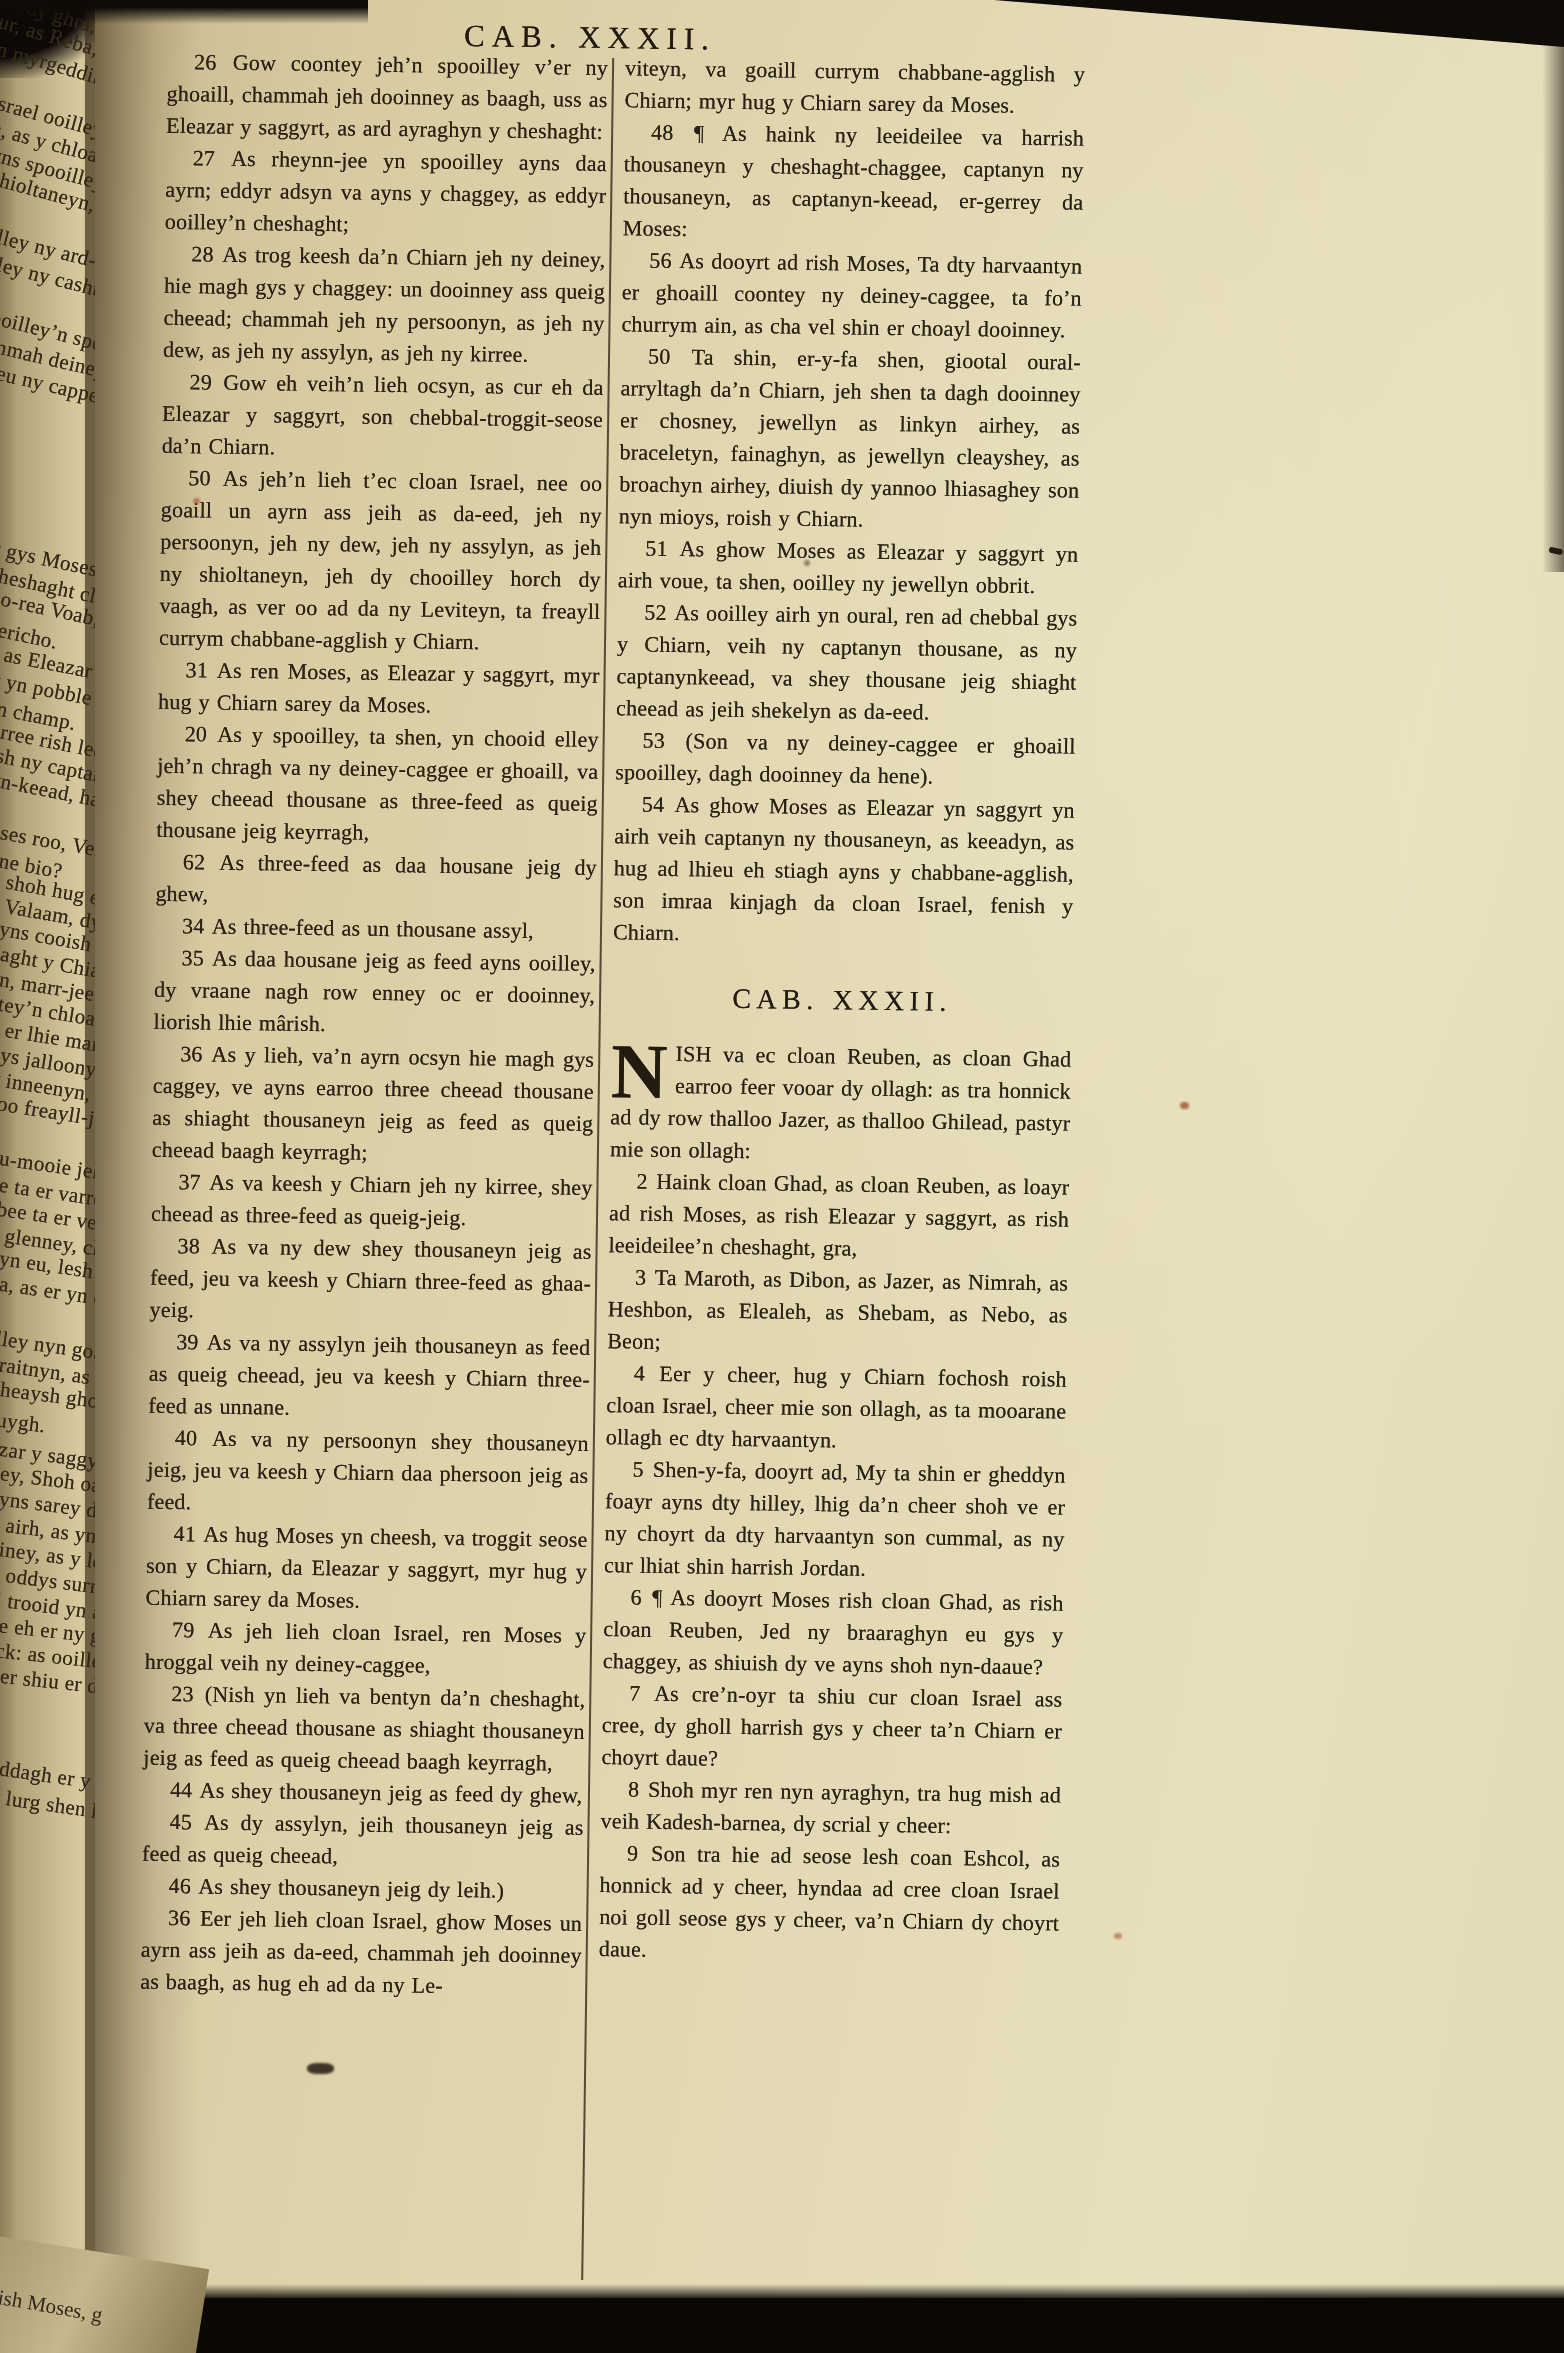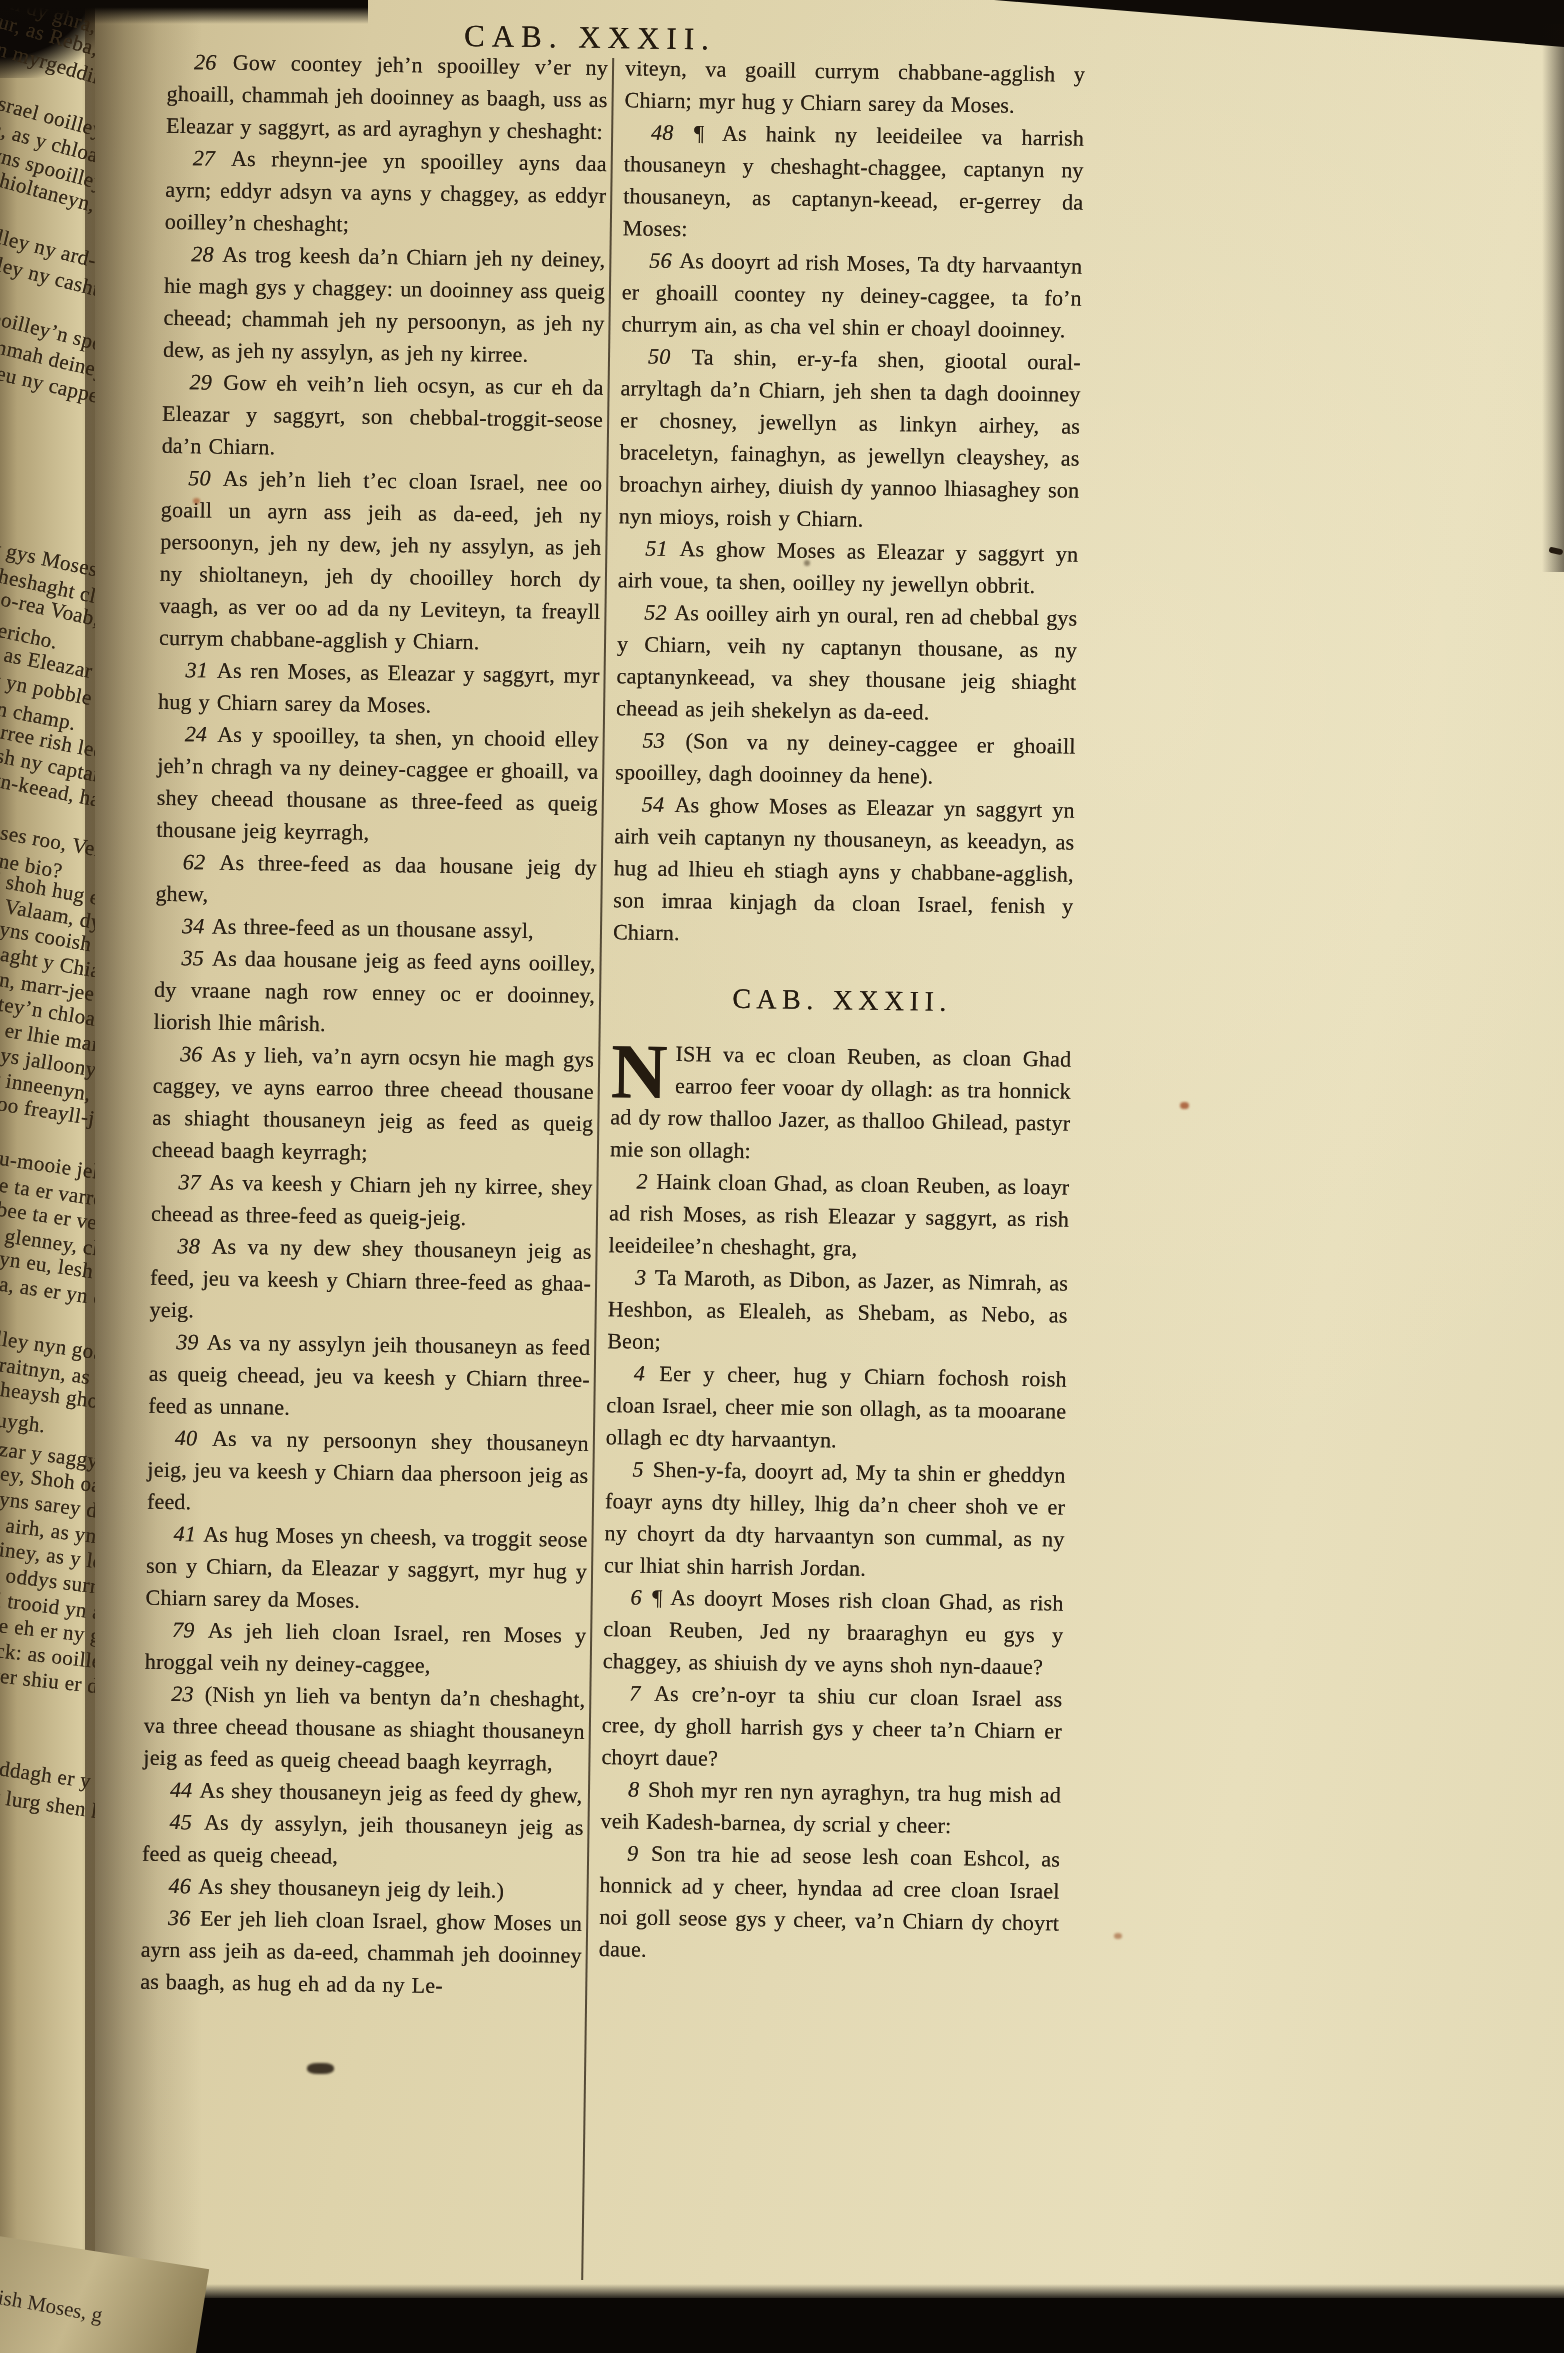--- a/index.html
+++ b/index.html
@@ -90,21 +90,21 @@
     text-shadow:0 0 0.5px rgba(42,32,20,.85);
   }
   .col.left{ left:168px; width:441px; }
   .col.right{ left:626px; width:460px; }
   .divider{
     position:absolute; left:613px; top:55px; width:1.6px; height:2222px;
     background:rgba(45,34,20,.78);
   }
   p.verse{ margin:0; text-indent:27px; }
   p.cont{ margin:0; text-indent:0; }
-  .vnum{ padding-right:1.6px;font-style:italic; }
+  .vnum{ padding-right:1.6px; }
   .chap-head{
     margin:33px 0 23.5px 0; font-weight:normal; text-align:center; text-indent:0;
     font-size:28px; letter-spacing:5.5px; color:#241b10; white-space:nowrap;
   }
   p.first{ text-indent:0; }
   .dropcap{
     float:left; font-size:78px; line-height:59px; padding:4.7px 7.8px 0 0;
     font-weight:bold; color:#241b10;
   }
   
@@ -188,21 +188,21 @@
     <div class="running-head">CAB. XXXII.</div>
 
     <div class="col left">
       <div id="lv31">
           <p class="verse"><span class="vnum">26</span> Gow coontey jeh’n spooilley v’er ny ghoaill, chammah jeh dooinney as baagh, uss as Eleazar y saggyrt, as ard ayraghyn y cheshaght:</p>
           <p class="verse"><span class="vnum">27</span> As rheynn-jee yn spooilley ayns daa ayrn; eddyr adsyn va ayns y chaggey, as eddyr ooilley’n cheshaght;</p>
           <p class="verse"><span class="vnum">28</span> As trog keesh da’n Chiarn jeh ny deiney, hie magh gys y chaggey: un dooinney ass queig cheead; chammah jeh ny persoonyn, as jeh ny dew, as jeh ny assylyn, as jeh ny kirree.</p>
           <p class="verse"><span class="vnum">29</span> Gow eh veih’n lieh ocsyn, as cur eh da Eleazar y saggyrt, son chebbal-troggit-seose da’n Chiarn.</p>
           <p class="verse"><span class="vnum">50</span> As jeh’n lieh t’ec cloan Israel, nee oo goaill un ayrn ass jeih as da-eed, jeh ny persoonyn, jeh ny dew, jeh ny assylyn, as jeh ny shioltaneyn, jeh dy chooilley horch dy vaagh, as ver oo ad da ny Leviteyn, ta freayll currym chabbane-agglish y Chiarn.</p>
           <p class="verse"><span class="vnum">31</span> As ren Moses, as Eleazar y saggyrt, myr hug y Chiarn sarey da Moses.</p>
-          <p class="verse"><span class="vnum">24</span> As y spooilley, ta shen, yn chooid elley jeh’n chragh va ny deiney-caggee er ghoaill, va shey cheead thousane as three-feed as queig thousane jeig keyrragh,</p>
+          <p class="verse"><span class="vnum">20</span> As y spooilley, ta shen, yn chooid elley jeh’n chragh va ny deiney-caggee er ghoaill, va shey cheead thousane as three-feed as queig thousane jeig keyrragh,</p>
           <p class="verse"><span class="vnum">62</span> As three-feed as daa housane jeig dy ghew,</p>
           <p class="verse"><span class="vnum">34</span> As three-feed as un thousane assyl,</p>
           <p class="verse"><span class="vnum">35</span> As daa housane jeig as feed ayns ooilley, dy vraane nagh row enney oc er dooinney, liorish lhie mârish.</p>
           <p class="verse"><span class="vnum">36</span> As y lieh, va’n ayrn ocsyn hie magh gys caggey, ve ayns earroo three cheead thousane as shiaght thousaneyn jeig as feed as queig cheead baagh keyrragh;</p>
           <p class="verse"><span class="vnum">37</span> As va keesh y Chiarn jeh ny kirree, shey cheead as three-feed as queig-jeig.</p>
           <p class="verse"><span class="vnum">38</span> As va ny dew shey thousaneyn jeig as feed, jeu va keesh y Chiarn three-feed as ghaa-yeig.</p>
           <p class="verse"><span class="vnum">39</span> As va ny assylyn jeih thousaneyn as feed as queig cheead, jeu va keesh y Chiarn three-feed as unnane.</p>
           <p class="verse"><span class="vnum">40</span> As va ny persoonyn shey thousaneyn jeig, jeu va keesh y Chiarn daa phersoon jeig as feed.</p>
           <p class="verse"><span class="vnum">41</span> As hug Moses yn cheesh, va troggit seose son y Chiarn, da Eleazar y saggyrt, myr hug y Chiarn sarey da Moses.</p>
           <p class="verse"><span class="vnum">79</span> As jeh lieh cloan Israel, ren Moses y hroggal veih ny deiney-caggee,</p>

